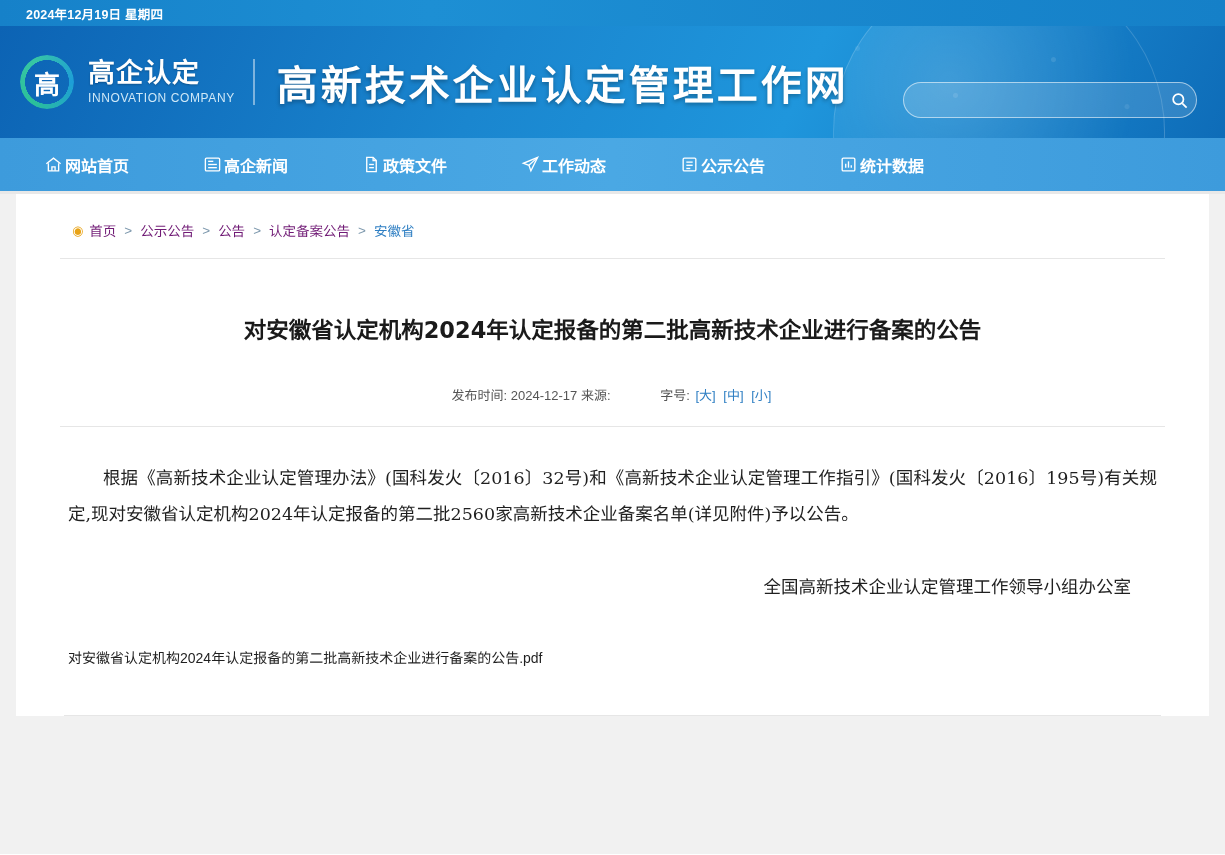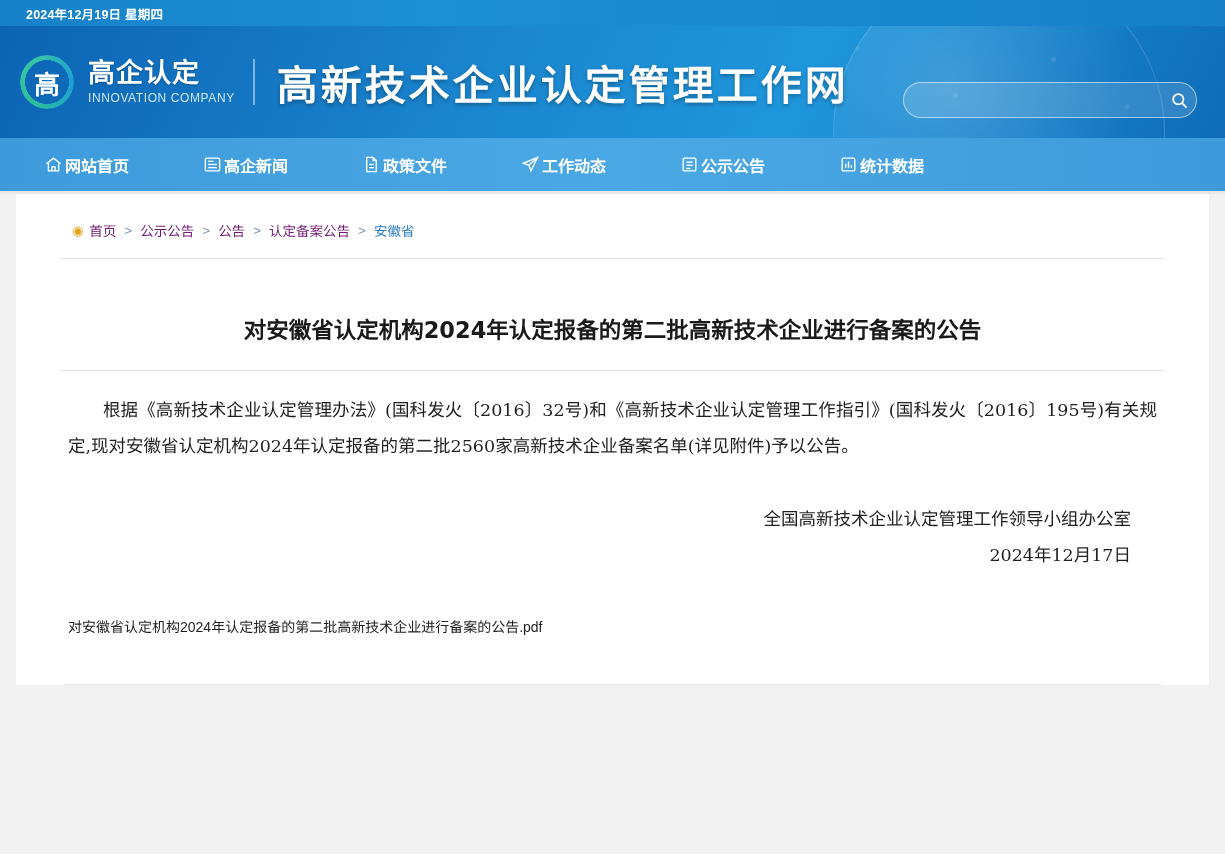--- a/index.html
+++ b/index.html
@@ -230,21 +230,21 @@
   }
 
   .doc-body {
     font-family: "DejaVu Serif", "Liberation Serif", serif;
     font-size: 17.5px;
     color: #1f1f1f;
     line-height: 2.05;
     padding: 22px 8px 0;
     text-align: justify;
   }
-  .doc-body p { margin: 0 0 30px; }
+  .doc-body p { margin: 12px 0 30px; }
   .indent { text-indent: 2em; }
   .attach-line { margin-top: 34px; }
   .signature {
     text-align: right;
     margin-top: 36px;
     line-height: 2.1;
     padding-right: 26px;
   }
   .attachment {
     font-family: "Liberation Sans", sans-serif;
@@ -367,27 +367,36 @@
       <span class="sepc">&gt;</span>
       <a href="#">公告</a>
       <span class="sepc">&gt;</span>
       <a href="#">认定备案公告</a>
       <span class="sepc">&gt;</span>
       <span class="current">安徽省</span>
     </div>
 
     <h1 class="doc-title">对安徽省认定机构2024年认定报备的第二批高新技术企业进行备案的公告</h1>
 
+    <div class="doc-meta">
+      <span>发布时间:</span>
+      <span>2024-12-17</span>
+      <span>来源:</span>
+      <span></span>
+      <span class="fs-label">字号:</span>
+      <a href="#">[大]</a>
+      <a href="#">[中]</a>
+      <a href="#">[小]</a>
+    </div>
     <div class="meta-rule"></div>
 
     <div class="doc-body">
       <p class="indent">根据《高新技术企业认定管理办法》(国科发火〔2016〕32号)和《高新技术企业认定管理工作指引》(国科发火〔2016〕195号)有关规定,现对安徽省认定机构2024年认定报备的第二批2560家高新技术企业备案名单(详见附件)予以公告。</p>
       <div class="signature">
         <div>全国高新技术企业认定管理工作领导小组办公室</div>
-        <div>2024年12月17日</div>
       </div>
     </div>
 
     <div class="attachment">
       <a href="#">对安徽省认定机构2024年认定报备的第二批高新技术企业进行备案的公告.pdf</a>
     </div>
 
     <div class="bottom-rule"></div>
   </div>
 </div>

